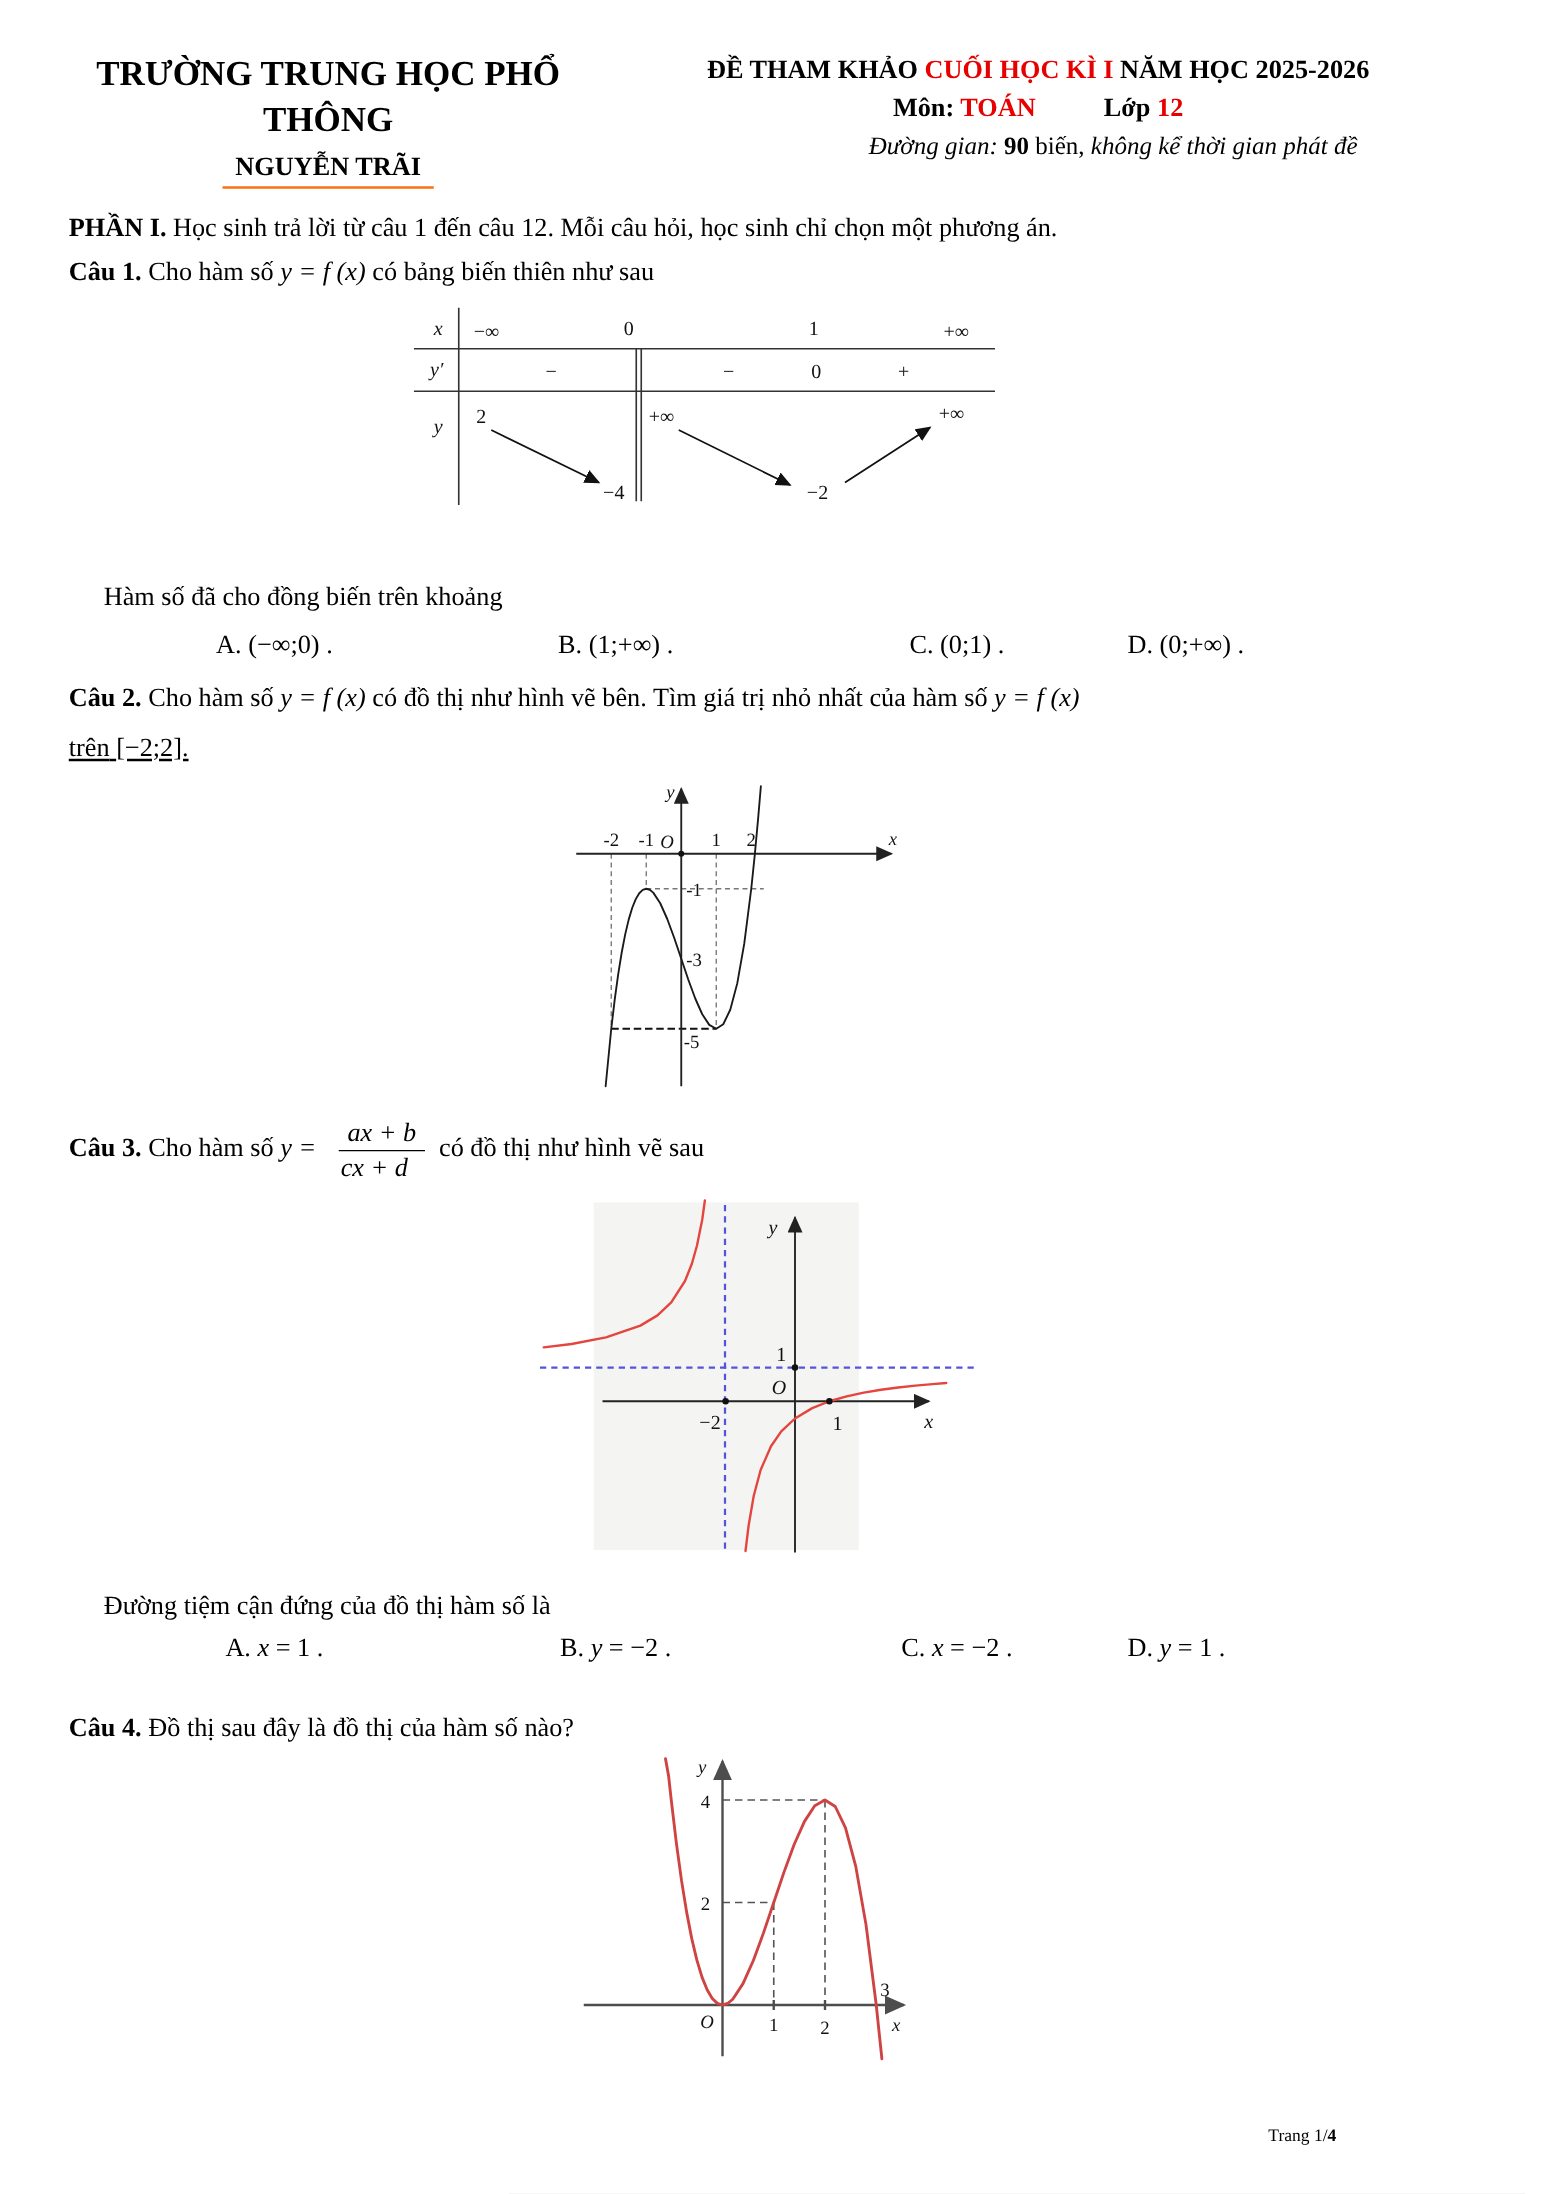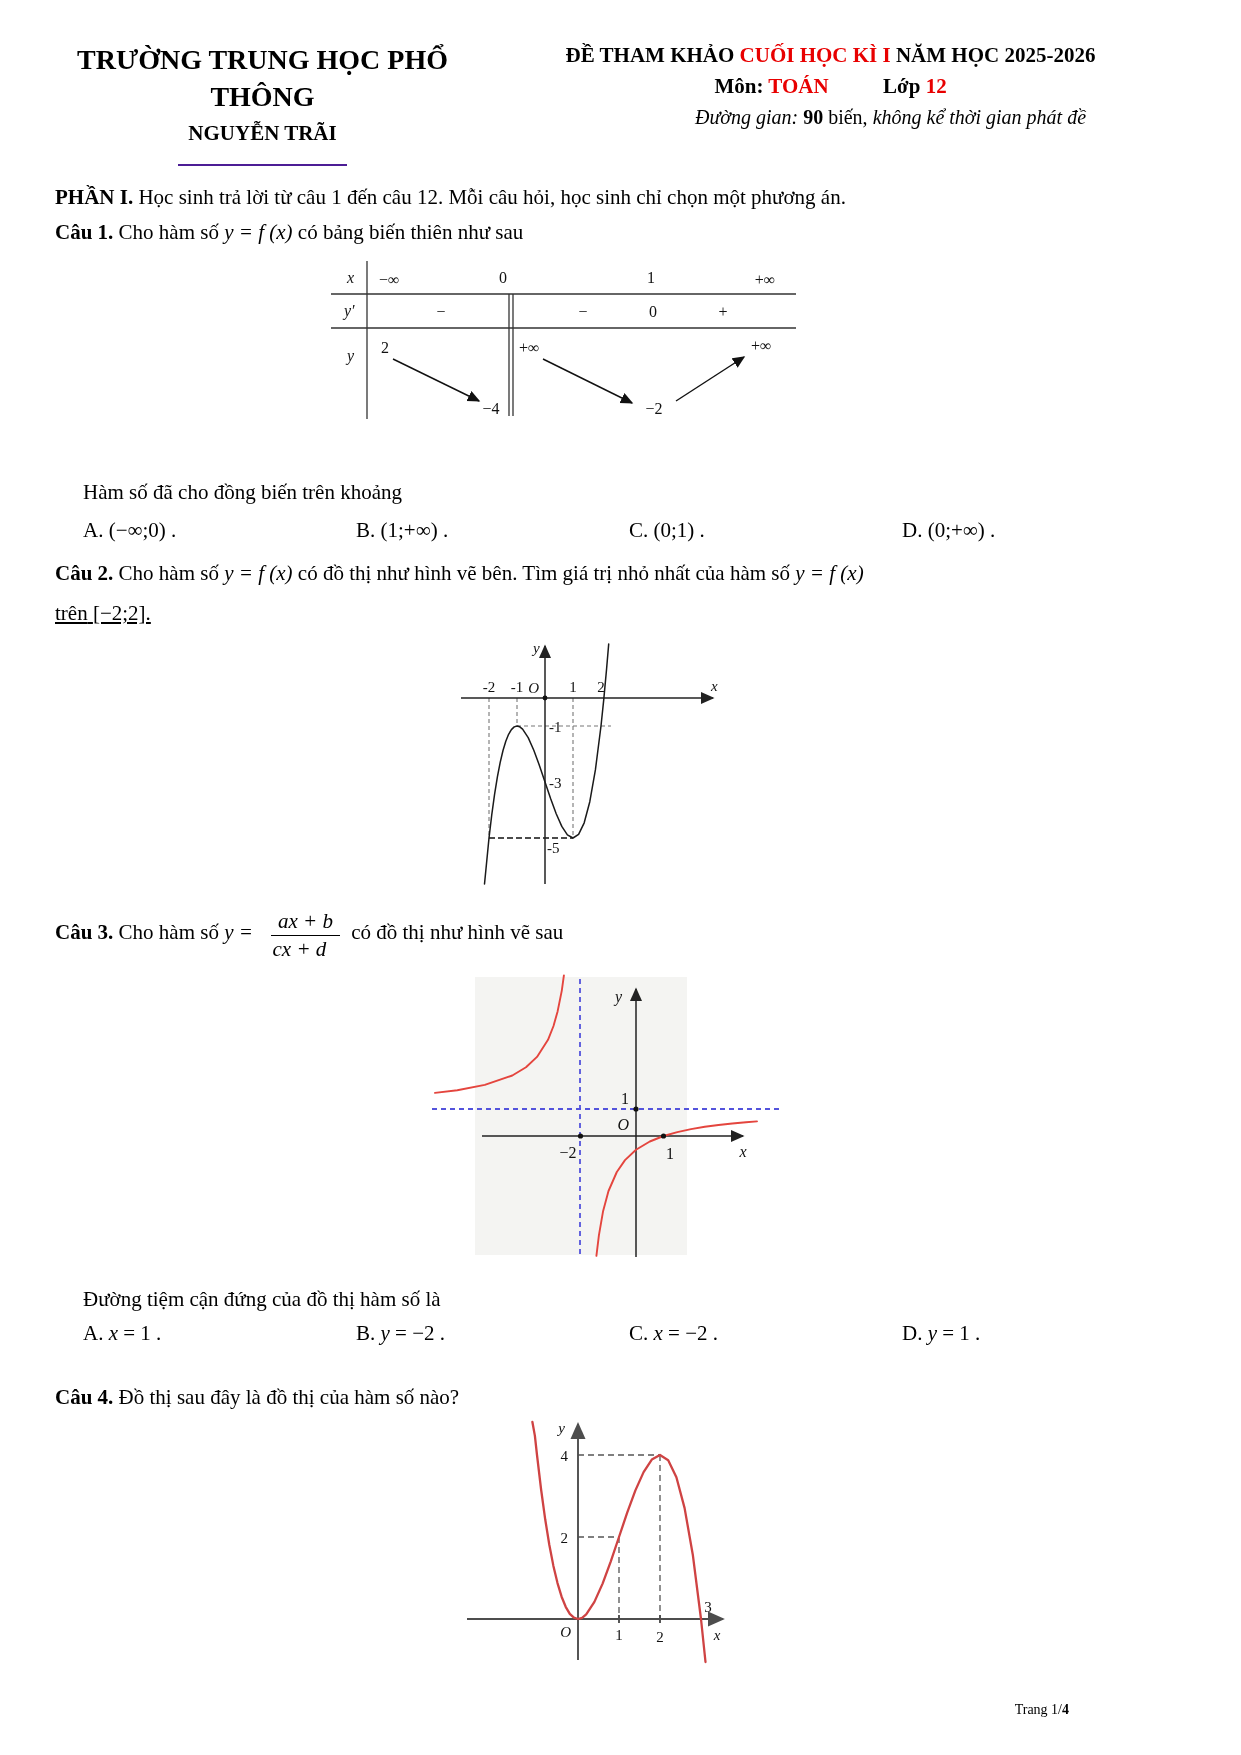--- a/index.html
+++ b/index.html
@@ -11,41 +11,41 @@
   }
   .b{font-weight:bold;}
   .it{font-style:italic;}
   .red{color:var(--accent_red,#e80000);}
   
   .header{display:flex;}
   .header-left{width:415px;text-align:center;}
   .header-right{flex:1;text-align:center;}
   .school1{font-weight:bold;font-size:28px;}
   .school2{font-weight:bold;font-size:21px;margin-top:4px;display:inline-block;
-    border-bottom:2px solid #4c1d95;padding:0 10px 16px 10px;}
+    border-bottom:2px solid #f97316;padding:0 10px 1px 10px;}
   .exam-title{font-weight:bold;font-size:21px;text-align:center;}
   .subject-line{font-weight:bold;font-size:21px;margin-top:3px;}
   .subject-gap{display:inline-block;width:44px;}
   .time-line{font-size:20px;margin-top:4px;margin-left:120px;}
   
   .part-heading{margin:18px 0 0 0;}
   .q-par{margin:8px 0 0 0;}
   .q2-par{margin:16px 0 0 0;}
   .q2-line2{margin:12px 0 0 0;text-decoration:underline;}
   .q3-par{margin:14px 0 0 0;}
   .q4-par{margin:36px 0 0 0;}
   .question-line{margin:52px 0 0 28px;}
   .question-line2{margin:12px 0 0 28px;}
   .mathv{font-style:italic;}
   
   .frac{display:inline-block;vertical-align:middle;text-align:center;margin:0 6px;line-height:1.15;}
   .frac .num{display:block;border-bottom:1.5px solid #000;padding:0 7px 1px 7px;font-style:italic;margin-left:12px;}
   .frac .den{display:block;padding-top:1px;font-style:italic;}
   
-  .opts{display:flex;margin-top:10px;padding-left:28px;}
+  .opts{display:flex;margin-top:10px;padding-left:28px;text-align:center;}
   .opt{width:273px;flex:0 0 auto;}
   .opt:last-child{width:auto;}
   
   .fig{position:relative;}
   .fig1-wrap{margin:14px 0 0 276px;}
   .fig2-wrap{margin:8px 0 0 400px;}
   .fig3-wrap{margin:6px 0 0 372px;}
   .fig4-wrap{margin:4px 0 0 386px;}
   svg text{font-family:"Liberation Serif",serif;fill:#111;}
   .tx16{font-size:16px;}

